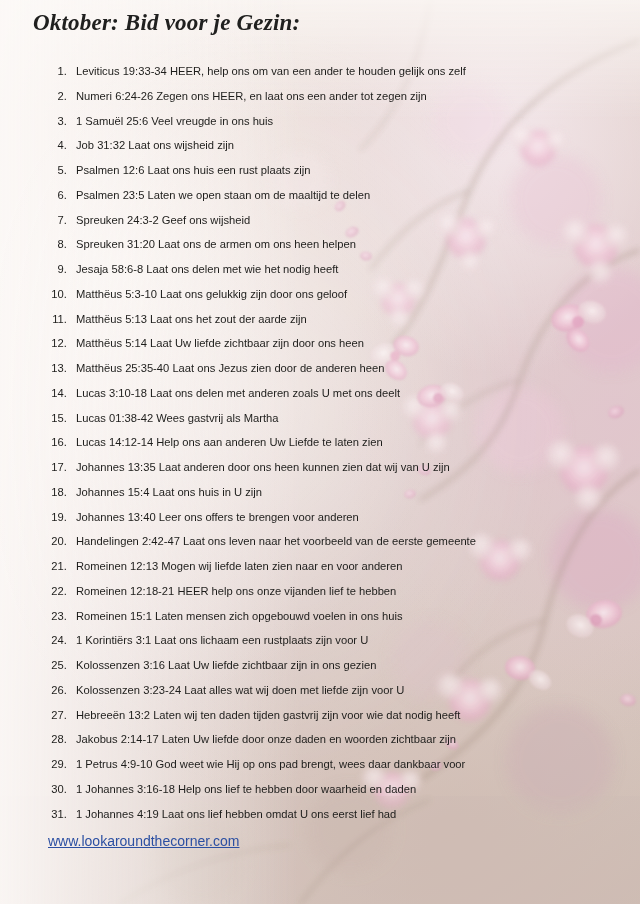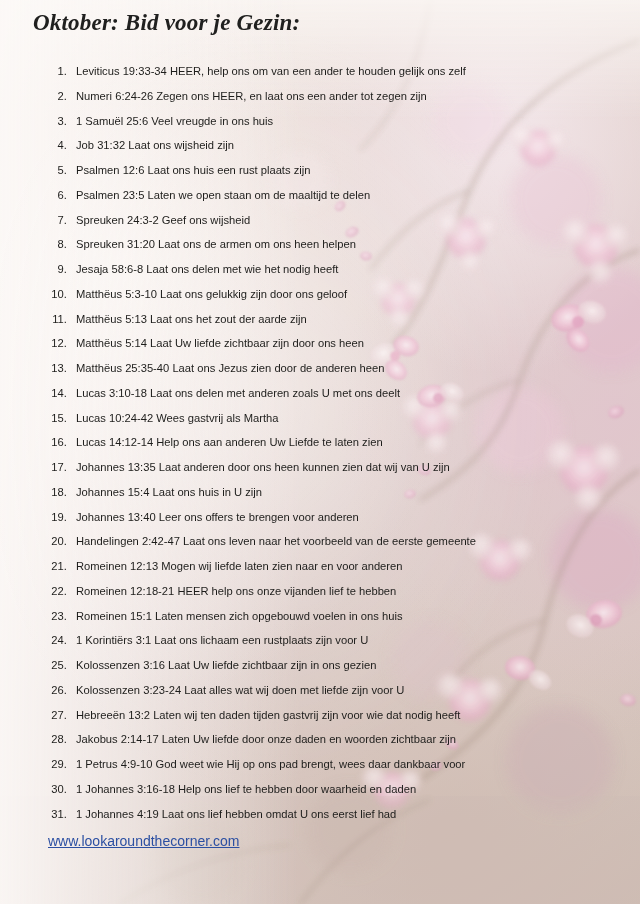--- a/index.html
+++ b/index.html
@@ -271,21 +271,21 @@
       <li>Psalmen 12:6 Laat ons huis een rust plaats zijn</li>
       <li>Psalmen 23:5 Laten we open staan om de maaltijd te delen</li>
       <li>Spreuken 24:3-2 Geef ons wijsheid</li>
       <li>Spreuken 31:20 Laat ons de armen om ons heen helpen</li>
       <li>Jesaja 58:6-8 Laat ons delen met wie het nodig heeft</li>
       <li>Matthëus 5:3-10 Laat ons gelukkig zijn door ons geloof</li>
       <li>Matthëus 5:13 Laat ons het zout der aarde zijn</li>
       <li>Matthëus 5:14 Laat Uw liefde zichtbaar zijn door ons heen</li>
       <li>Matthëus 25:35-40 Laat ons Jezus zien door de anderen heen</li>
       <li>Lucas 3:10-18 Laat ons delen met anderen zoals U met ons deelt</li>
-      <li>Lucas 10:24-42 Wees gastvrij als Martha</li>
+      <li>Lucas 01:38-42 Wees gastvrij als Martha</li>
       <li>Lucas 14:12-14 Help ons aan anderen Uw Liefde te laten zien</li>
       <li>Johannes 13:35 Laat anderen door ons heen kunnen zien dat wij van U zijn</li>
       <li>Johannes 15:4 Laat ons huis in U zijn</li>
       <li>Johannes 13:40 Leer ons offers te brengen voor anderen</li>
       <li>Handelingen 2:42-47 Laat ons leven naar het voorbeeld van de eerste gemeente</li>
       <li>Romeinen 12:13 Mogen wij liefde laten zien naar en voor anderen</li>
       <li>Romeinen 12:18-21 HEER help ons onze vijanden lief te hebben</li>
       <li>Romeinen 15:1 Laten mensen zich opgebouwd voelen in ons huis</li>
       <li>1 Korintiërs 3:1 Laat ons lichaam een rustplaats zijn voor U</li>
       <li> Kolossenzen 3:16 Laat Uw liefde zichtbaar zijn in ons gezien</li>

